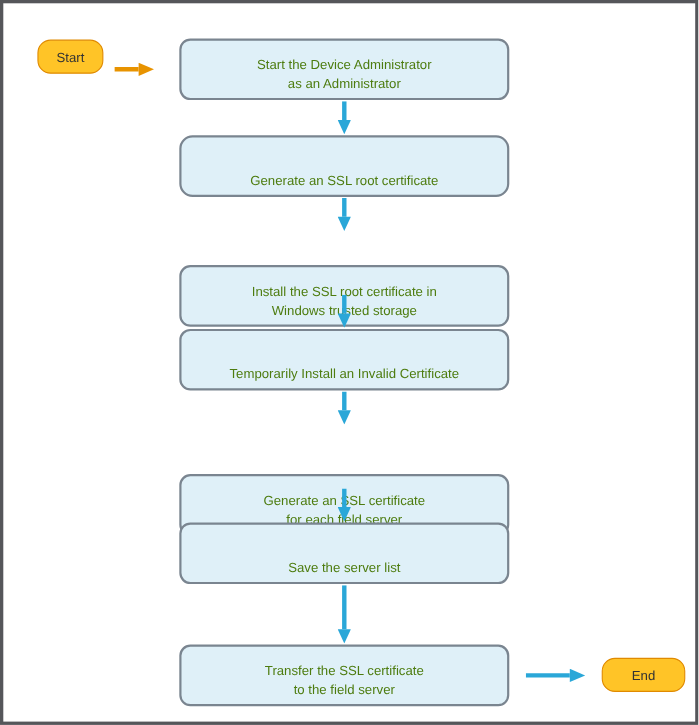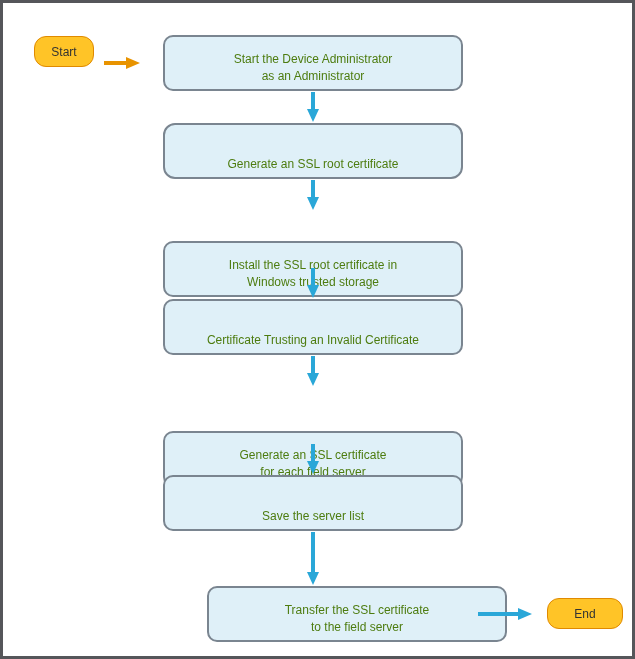--- a/index.html
+++ b/index.html
@@ -127,21 +127,21 @@
   </div>
 
   <div class="arrow-vert" style="top:265px;">
     <svg width="12" height="30" viewBox="0 0 12 30">
       <line x1="6" y1="0" x2="6" y2="17" stroke="#2aa7d8" stroke-width="4"></line>
       <polygon points="0,17 12,17 6,30" fill="#2aa7d8"></polygon>
     </svg>
   </div>
 
   <div class="step-box" style="top:296px;">
-    <span style="white-space:pre-line;">Certificate Trusting an Invalid Certificate</span>
+    <span style="white-space:pre-line;">Temporarily Install an Invalid Certificate</span>
   </div>
 
   <div class="arrow-vert" style="top:353px;">
     <svg width="12" height="30" viewBox="0 0 12 30">
       <line x1="6" y1="0" x2="6" y2="17" stroke="#2aa7d8" stroke-width="4"></line>
       <polygon points="0,17 12,17 6,30" fill="#2aa7d8"></polygon>
     </svg>
   </div>
 
   <div class="step-box" style="top:384px;margin-top:44px;">
@@ -160,21 +160,21 @@
     <span style="white-space:pre-line;">Save the server list</span>
   </div>
 
   <div class="arrow-vert" style="top:529px;height:53px;">
     <svg width="12" height="53" viewBox="0 0 12 53">
       <line x1="6" y1="0" x2="6" y2="40" stroke="#2aa7d8" stroke-width="4"></line>
       <polygon points="0,40 12,40 6,53" fill="#2aa7d8"></polygon>
     </svg>
   </div>
 
-  <div class="step-box" style="top:583px;margin-left:44px;">
+  <div class="step-box" style="top:583px;">
     <span style="white-space:pre-line;">Transfer the SSL certificate
 to the field server</span>
   </div>
 
   <div class="arrow-horz end-arrow" style="width:54px;">
     <svg width="54" height="12" viewBox="0 0 54 12">
       <line x1="0" y1="6" x2="40" y2="6" stroke="#2aa7d8" stroke-width="4"></line>
       <polygon points="40,0 54,6 40,12" fill="#2aa7d8"></polygon>
     </svg>
   </div>

